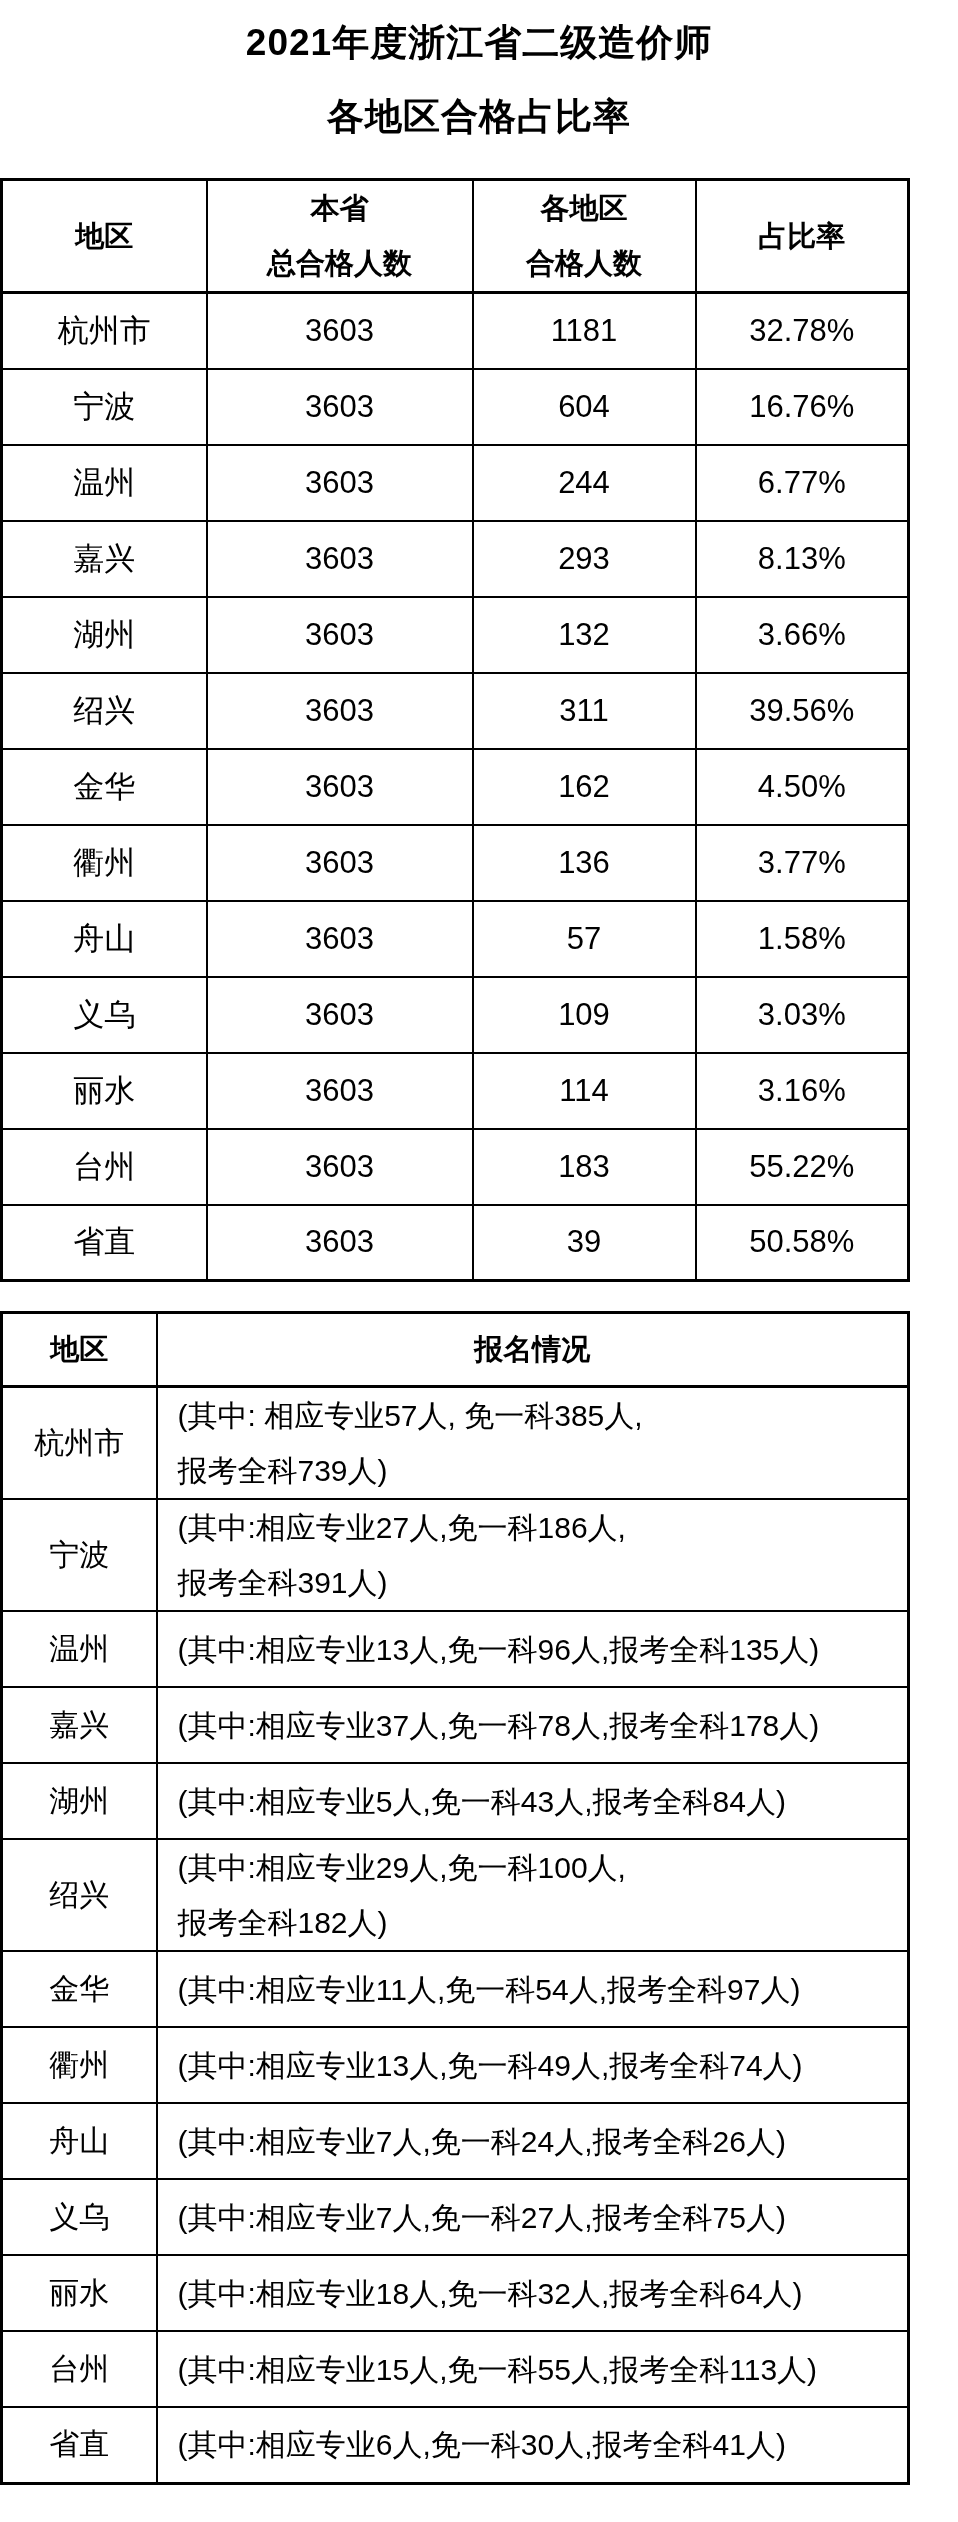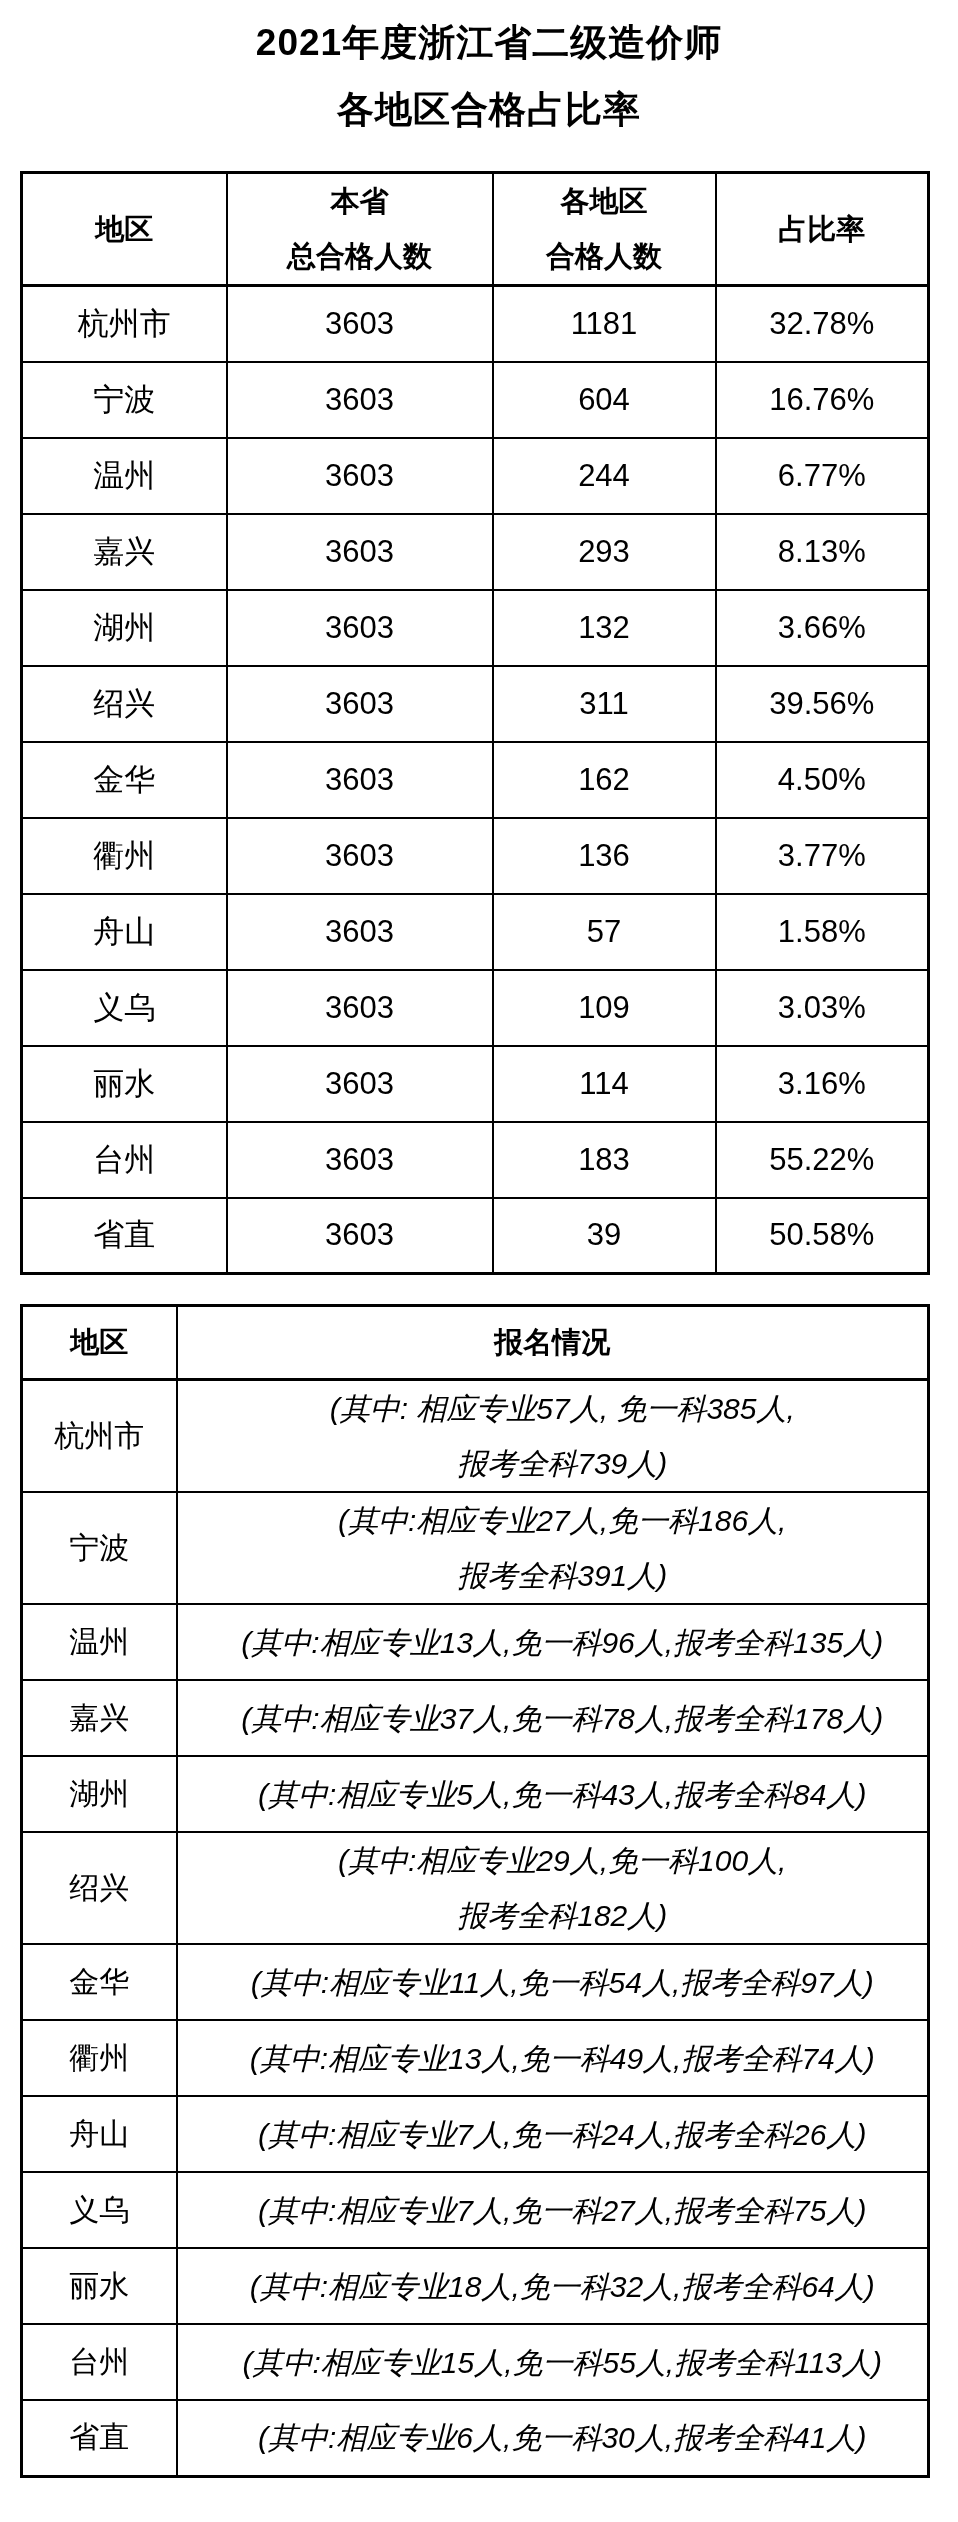--- a/index.html
+++ b/index.html
@@ -4,25 +4,25 @@
 <style>
   * { box-sizing: border-box; }
   html, body { margin: 0; padding: 0; }
   body {
     width: 958px;
     height: 2522px;
     background: #ffffff;
     color: #000000;
     font-family: "Liberation Sans", sans-serif;
   }
-  .page { width: 958px; height: 2522px; overflow: hidden; padding-left: 20px; }
+  .page { width: 958px; height: 2522px; overflow: hidden; }
 
   .title-block { text-align: center; padding-top: 22px; }
   .title-line { font-size: 37px; font-weight: 700; line-height: 42px; letter-spacing: 1px; }
-  .title-line + .title-line { margin-top: 25px; }
+  .title-line + .title-line { margin-top: 32px; }
 
   table { border-collapse: collapse; table-layout: fixed; }
 
   
   .t1 { width: 907px; margin-top: 40px; border: 3px solid #000; }
   .t1 th, .t1 td {
     border: 2px solid #000;
     text-align: center;
     vertical-align: middle;
     padding: 0;
@@ -38,21 +38,21 @@
   .t2 th, .t2 td {
     border: 2px solid #000;
     vertical-align: middle;
     padding: 0;
   }
   .t2 thead tr { height: 74px; }
   .t2 thead th { font-weight: 700; font-size: 29px; text-align: center; border-bottom: 3px solid #000; }
   .t2 tbody tr { height: 76px; }
   .t2 tbody tr.tall { height: 112px; }
   .t2 td.region { text-align: center; font-size: 30px; }
-  .t2 td.reg { text-align: center; padding-left: 20px; font-size: 30px; font-style: italic; }
+  .t2 td.reg { text-align: left; padding-left: 20px; font-size: 30px; }
   .t2 .reg-line { line-height: 55px; white-space: nowrap; }
 </style>
 </head>
 <body>
 
 <div class="page">
 
   <div class="title-block">
     <div class="title-line">2021年度浙江省二级造价师</div>
     <div class="title-line">各地区合格占比率</div>

